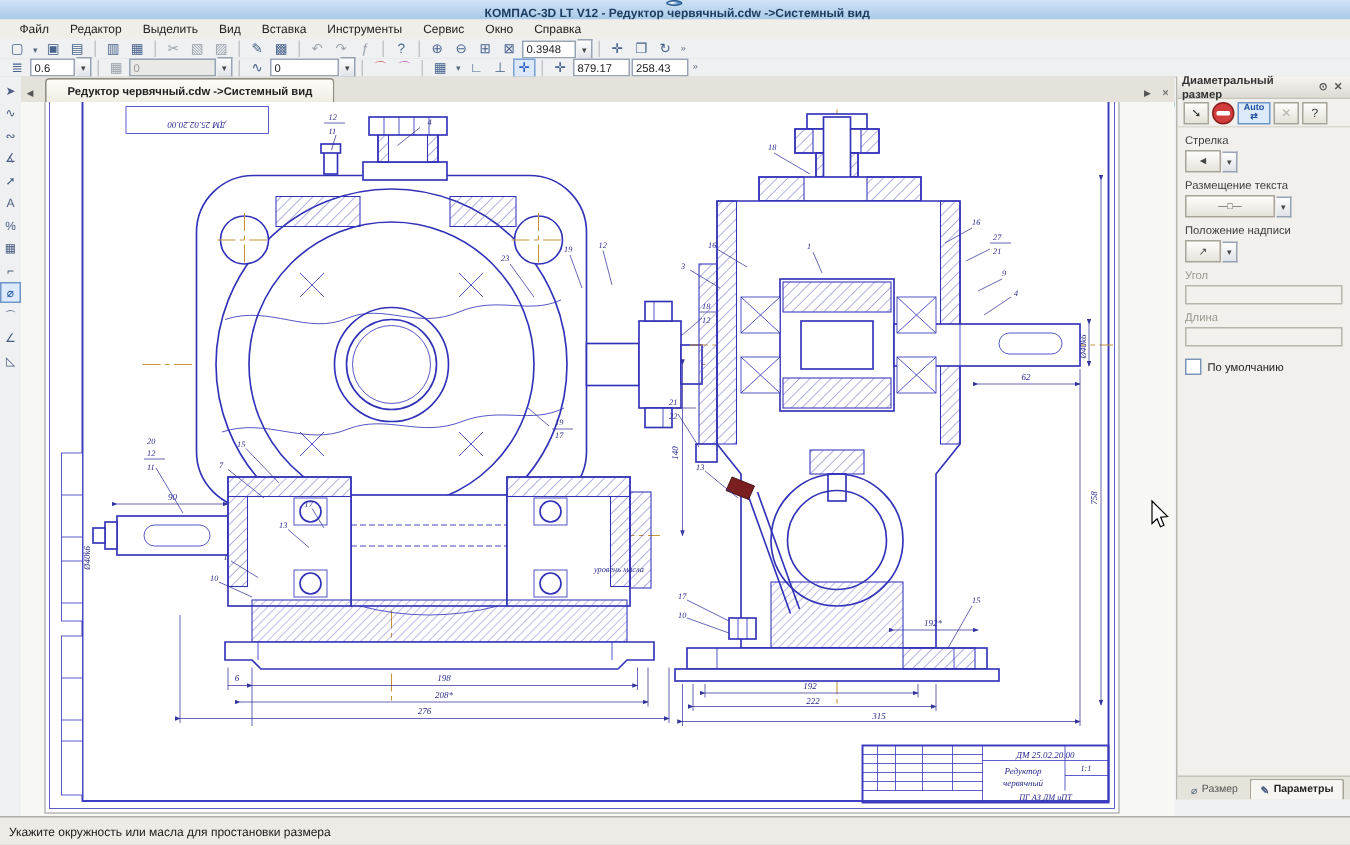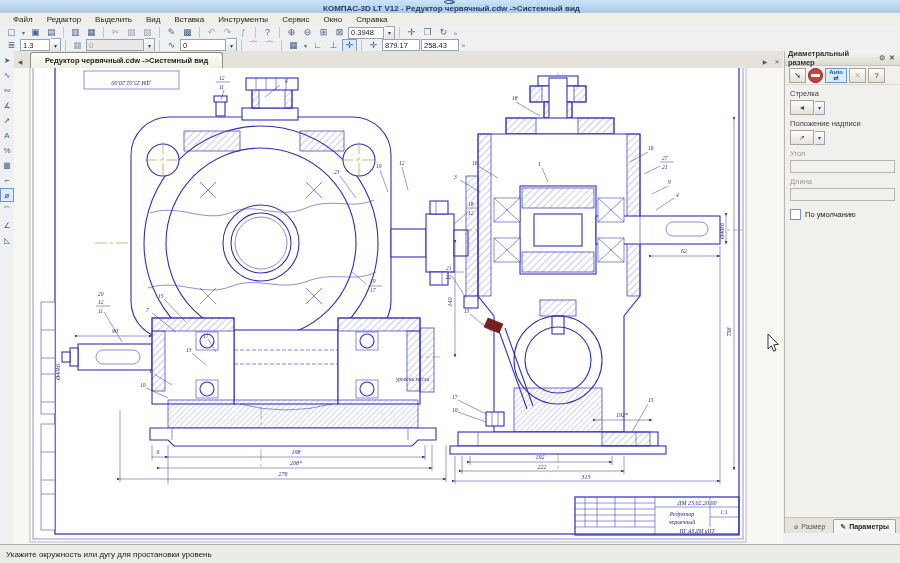--- a/index.html
+++ b/index.html
@@ -146,21 +146,21 @@
     <span class="ddbtn">▾</span>
     <span class="tbsep"></span>
     <span class="tbi">✛</span>
     <span class="tbi">❐</span>
     <span class="tbi">↻</span>
     <span class="caret">»</span>
   </div>
 
   <div class="tbrow" id="tb2">
     <span class="tbi">≣</span>
-    <span class="tbfield" style="width:24px">1.3</span>
+    <span class="tbfield" style="width:24px">0.6</span>
     <span class="ddbtn">▾</span>
     <span class="tbsep"></span>
     <span class="tbi gray">▦</span>
     <span class="tbfield dis" style="width:52px">0</span>
     <span class="ddbtn">▾</span>
     <span class="tbsep"></span>
     <span class="tbi">∿</span>
     <span class="tbfield" style="width:40px">0</span>
     <span class="ddbtn">▾</span>
     <span class="tbsep"></span>
@@ -588,20 +588,27 @@
       <span class="pbtn">?</span>
     </div>
     <div class="psec">
       <div class="plabel">Стрелка</div>
       <div class="prow">
         <span class="ptoggle" style="width:22px">◄</span>
         <span class="ddbtn">▾</span>
       </div>
     </div>
     <div class="psec">
+      <div class="plabel">Размещение текста</div>
+      <div class="prow">
+        <span class="ptoggle" style="width:58px;font-size:6px">—□—</span>
+        <span class="ddbtn">▾</span>
+      </div>
+    </div>
+    <div class="psec">
       <div class="plabel">Положение надписи</div>
       <div class="prow">
         <span class="ptoggle" style="width:22px">↗</span>
         <span class="ddbtn">▾</span>
       </div>
     </div>
     <div class="psec">
       <div class="plabel dim">Угол</div>
       <div class="prow">
           <span class="pinput"></span>
@@ -624,16 +631,16 @@
         <span>Размер</span>
       </span>
       <span class="ptab active">
         <span class="ticon">✎</span>
         <span>Параметры</span>
       </span>
     </div>
   </div>
 
   <div class="statusbar">
-    <span>Укажите окружность или дугу для простановки уровень</span>
+    <span>Укажите окружность или масла для простановки размера</span>
   </div>
 
 </div>
 
 </body></html>

